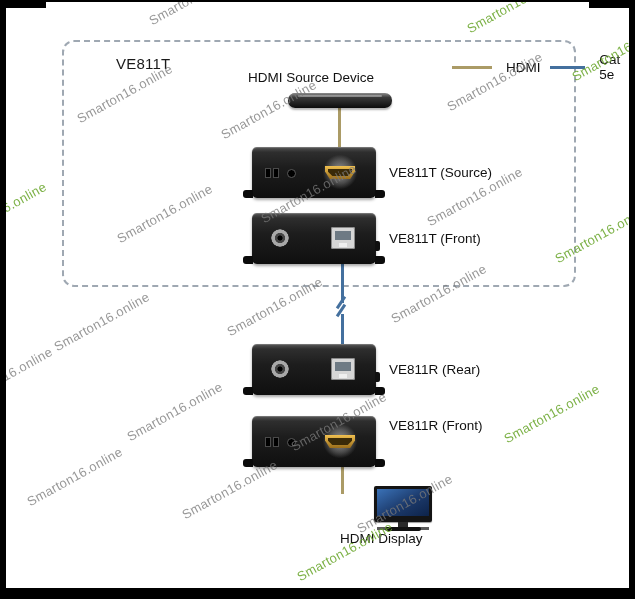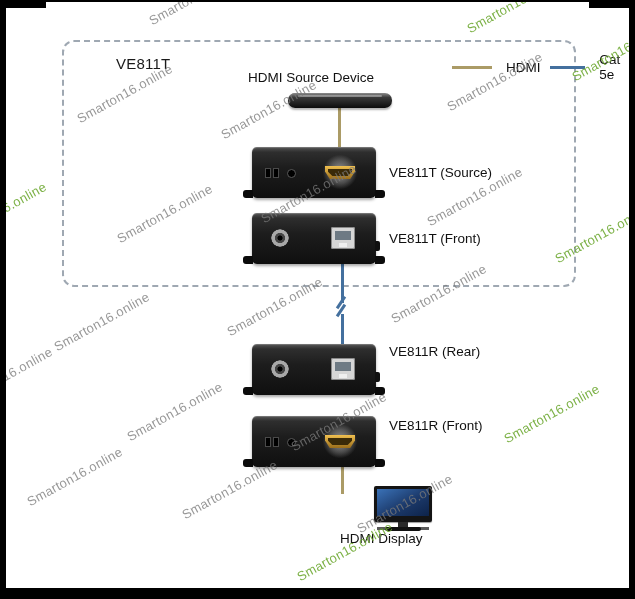--- a/index.html
+++ b/index.html
@@ -138,21 +138,21 @@
   </div>
   <div class="label" style="left:389px;top:231px">VE811T (Front)</div>
 
   <div class="device" style="left:252px;top:344px">
     <span class="tab tab-l"></span>
     <span class="tab tab-r"></span>
     <span class="power-jack"></span>
     <span class="rj45"></span>
     <span class="side-tab"></span>
   </div>
-  <div class="label" style="left:389px;top:344px">VE811R (Rear)</div>
+  <div class="label" style="left:389px;top:362px">VE811R (Rear)</div>
 
   <div class="device" style="left:252px;top:416px">
     <span class="tab tab-l"></span>
     <span class="tab tab-r"></span>
     <span class="dip dip1"></span>
     <span class="dip dip2"></span>
     <span class="port-circle"></span>
     <span class="hdmi-glow"></span>
     <span class="hdmi-port"></span>
   </div>

